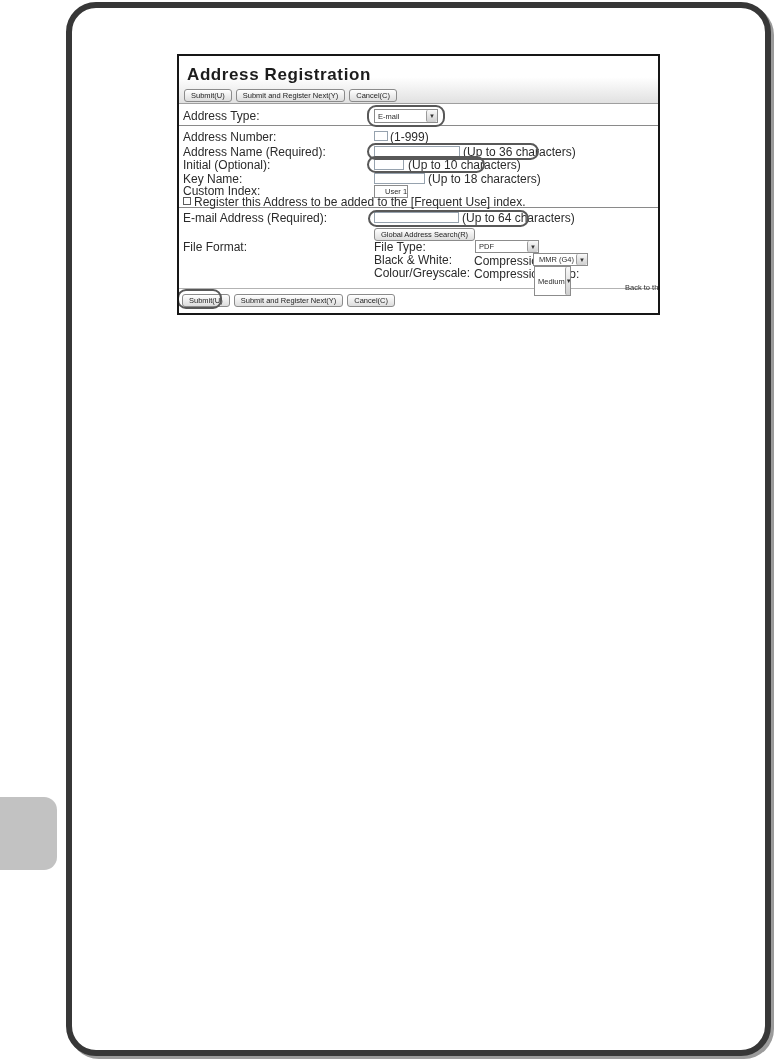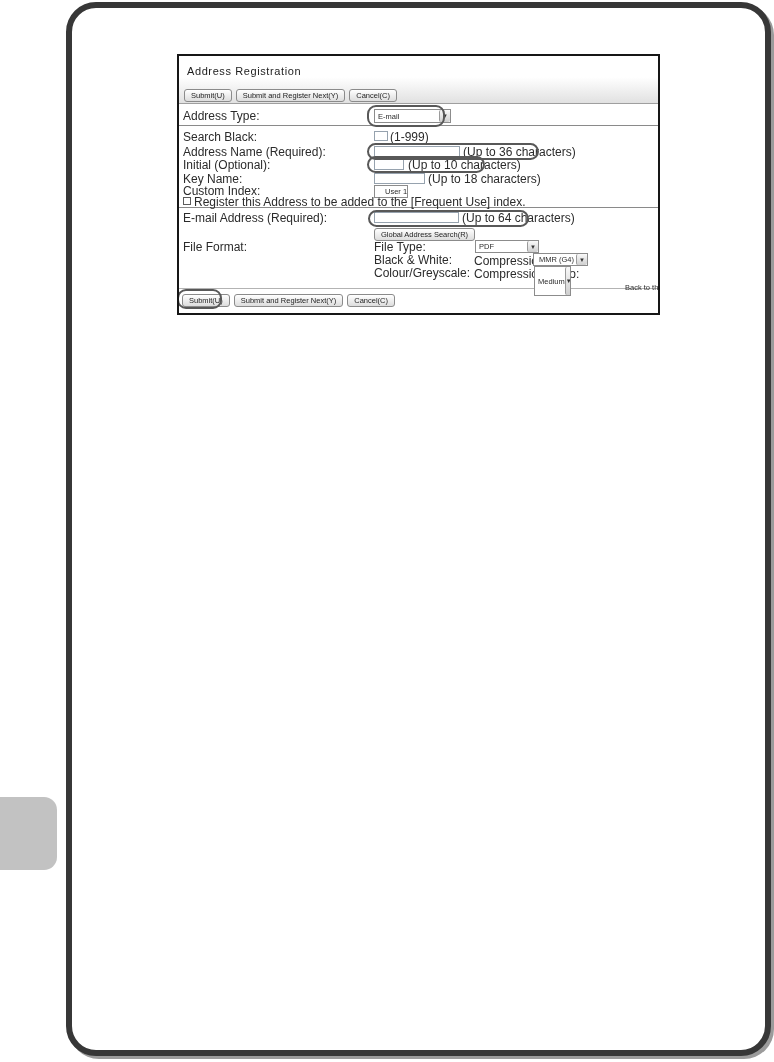--- a/index.html
+++ b/index.html
@@ -21,21 +21,21 @@
   .shot{position:absolute;left:177px;top:54px;width:483px;height:261px;
         border:2px solid #161616;background:#fff;overflow:hidden;
         font-size:7.5px;color:var(--text);}
   .shot .abs{position:absolute;}
   .lbl{position:absolute;font-size:12px;color:var(--text);white-space:nowrap;line-height:8px;}
 
   
   .hdr{position:absolute;left:0;top:0;width:100%;height:48px;
        background:linear-gradient(180deg,#ffffff 45%,#e1e1e1 100%);
        border-bottom:1px solid #9f9f9f;}
-  .title{position:absolute;left:8px;top:9px;font-size:11px;font-weight:normal;
+  .title{position:absolute;left:8px;top:9px;font-size:17px;font-weight:bold;
          letter-spacing:.6px;color:#1c1c1c;white-space:nowrap;}
   .toolbar{position:absolute;display:flex;gap:4px;}
   .tb-top{left:5px;top:33px;}
   .tb-bottom{left:3px;top:238px;}
   .btn{display:inline-flex;align-items:center;height:13px;padding:0 6px;
        font-size:7.5px;color:#222;border:1px solid #8b8b8b;border-radius:3px;
        background:linear-gradient(#ffffff,#dddddd);white-space:nowrap;cursor:default;}
 
   
   .row-addrtype{position:absolute;left:0;top:49px;width:100%;height:21px;
@@ -76,28 +76,28 @@
       <div class="title">Address Registration</div>
       <div class="toolbar tb-top">
         <span class="btn">Submit(U)</span>
         <span class="btn">Submit and Register Next(Y)</span>
         <span class="btn">Cancel(C)</span>
       </div>
     </div>
 
     <div class="row-addrtype"></div>
     <div class="lbl" style="left:4px;top:56px;">Address Type:</div>
-    <div class="sel" style="left:195px;top:53px;width:77px;height:14px;">
+    <div class="sel" style="left:195px;top:53px;width:64px;height:14px;">
       <span class="txt">E-mail</span>
       <span class="arr">▼</span>
     </div>
 
     <div class="sec-fields"></div>
 
-    <div class="lbl" style="left:4px;top:77px;">Search Black:</div>
+    <div class="lbl" style="left:4px;top:77px;">Address Number:</div>
     <input class="inp" style="left: 195px; top: 75px; width: 14px; height: 10px;">
     <div class="lbl" style="left:211px;top:77px;">(1-999)</div>
 
     <div class="lbl" style="left:4px;top:92px;">Address Name (Required):</div>
     <input class="inp" style="left: 195px; top: 90px; width: 86px; height: 11px;">
     <div class="lbl" style="left:284px;top:92px;">(Up to 36 characters)</div>
 
     <div class="lbl" style="left:4px;top:105px;">Initial (Optional):</div>
     <input class="inp" style="left: 195px; top: 103px; width: 30px; height: 11px;">
     <div class="lbl" style="left:229px;top:105px;">(Up to 10 characters)</div>

